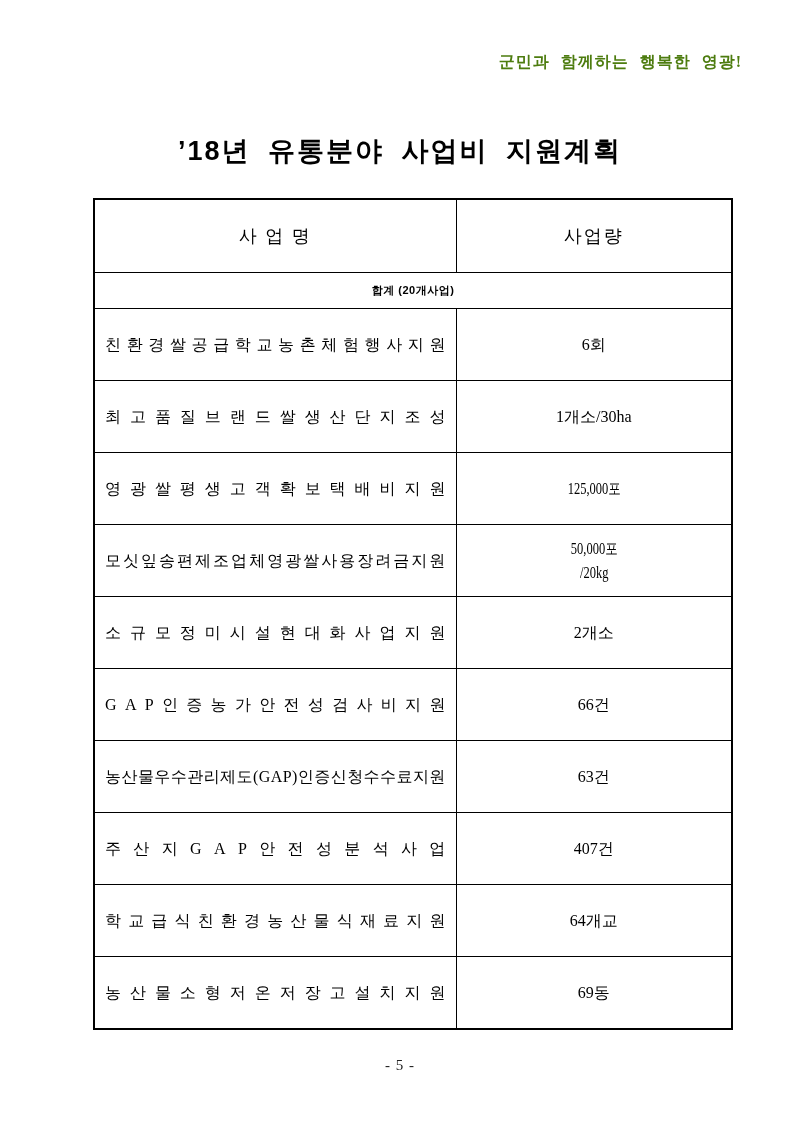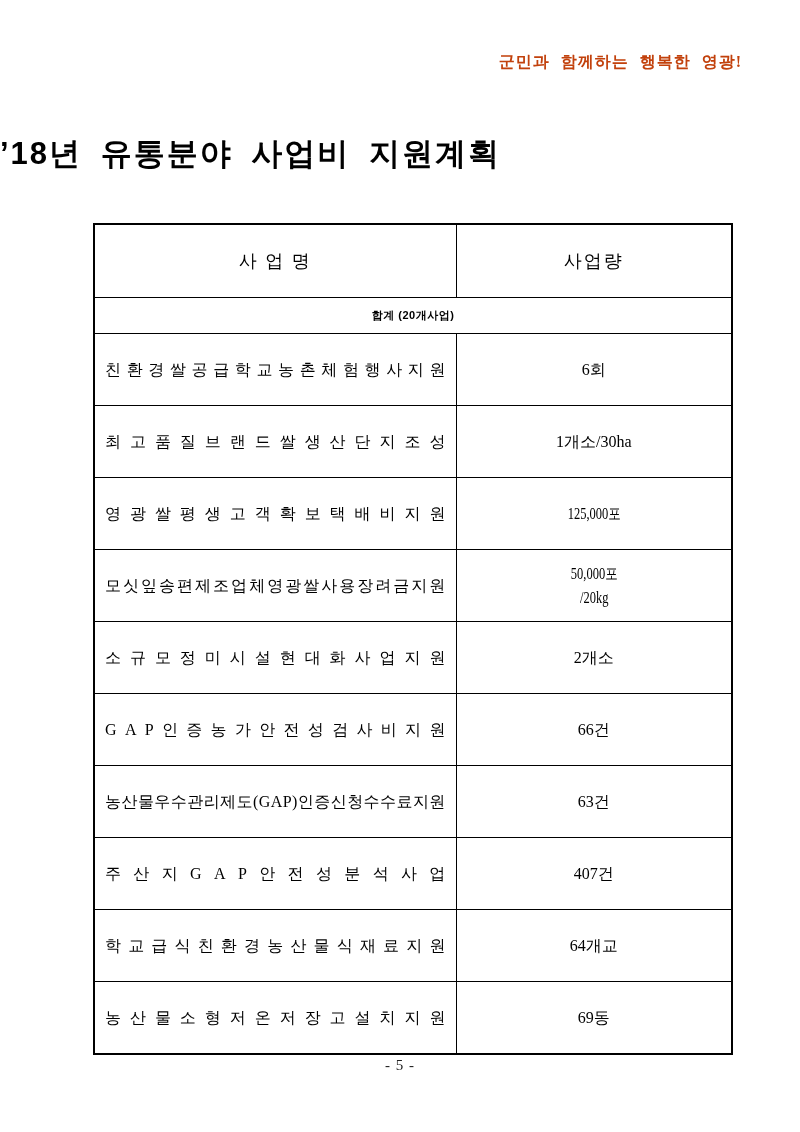--- a/index.html
+++ b/index.html
@@ -12,36 +12,36 @@
     font-family:"Liberation Serif", serif;
     overflow:hidden;
   }
   .slogan{
     position:absolute;
     top:52px;right:58px;
     font-size:16px;
     font-weight:bold;
     letter-spacing:1px;
     word-spacing:6px;
-    color:#c2410c;
+    color:#4d7c0f;
   }
   .doc-title{
     position:absolute;
     top:133px;left:0;width:100%;
-    text-align:left;
+    text-align:center;
     font-family:"Liberation Sans", sans-serif;
     font-weight:800;
-    font-size:31px;
+    font-size:27px;
     letter-spacing:2px;
     word-spacing:8px;
     color:#000;
   }
   table.plan{
     position:absolute;
-    left:93px;top:223px;
+    left:93px;top:198px;
     width:638px;
     border-collapse:collapse;
     table-layout:fixed;
   }
   table.plan, table.plan th, table.plan td{
     border:1px solid #000;
   }
   table.plan{border:2px solid #000;}
   col.c-name{width:362px;}
   col.c-qty{width:276px;}

